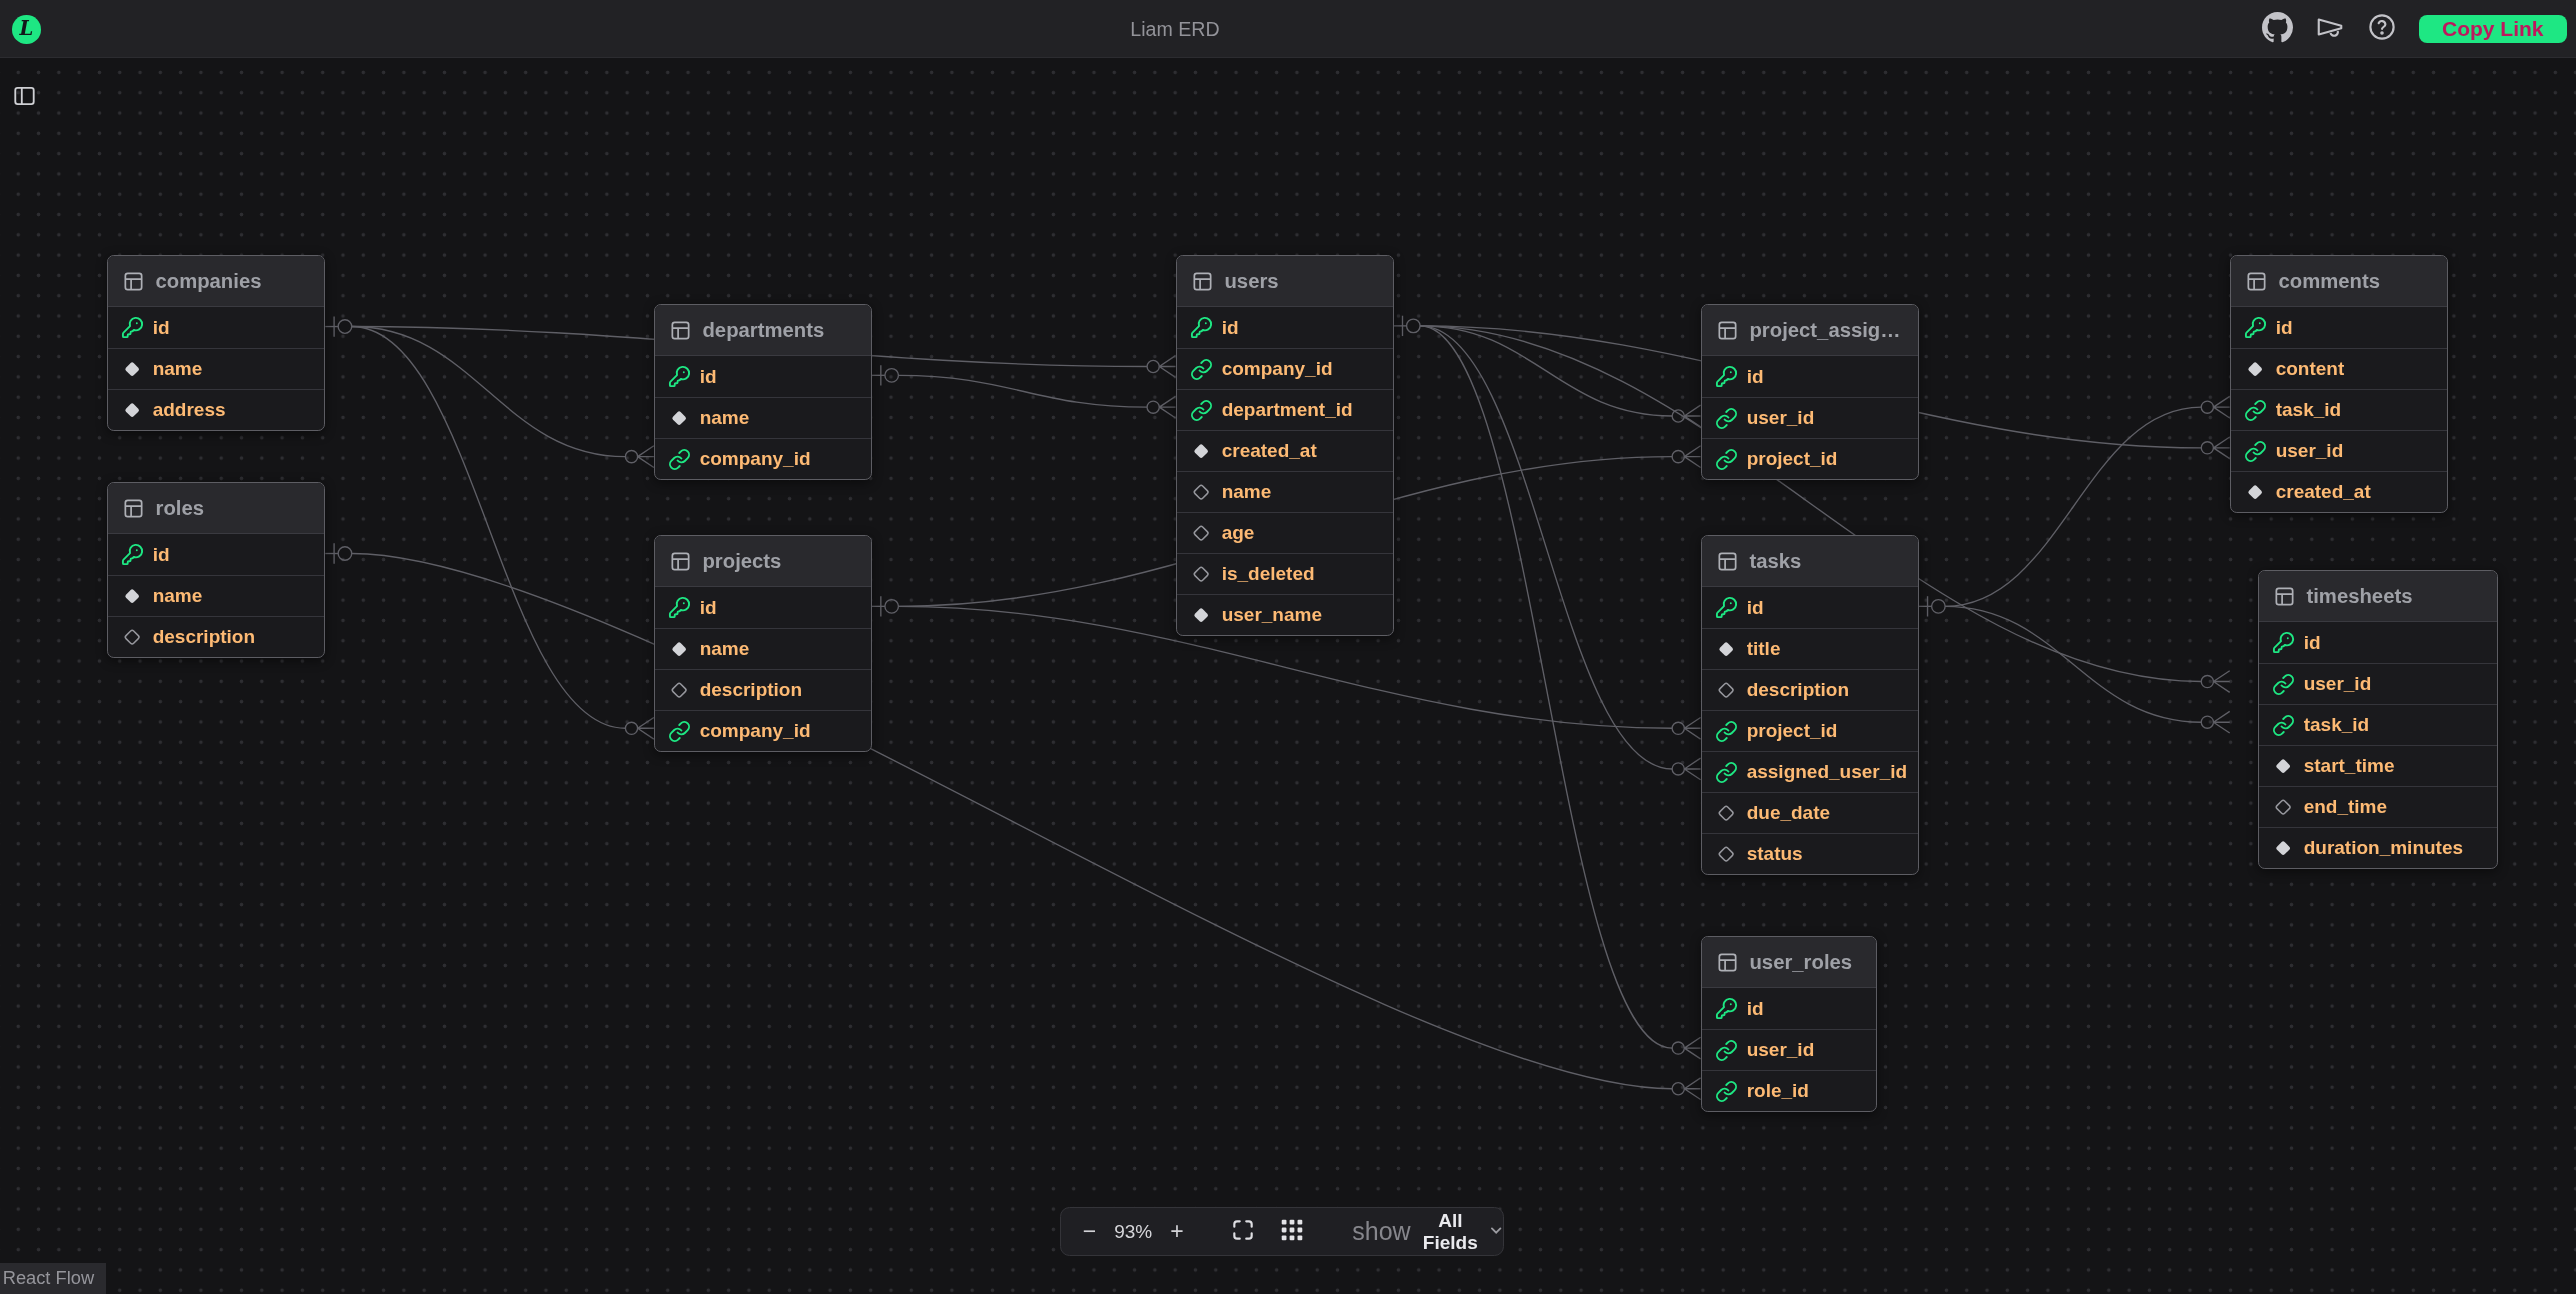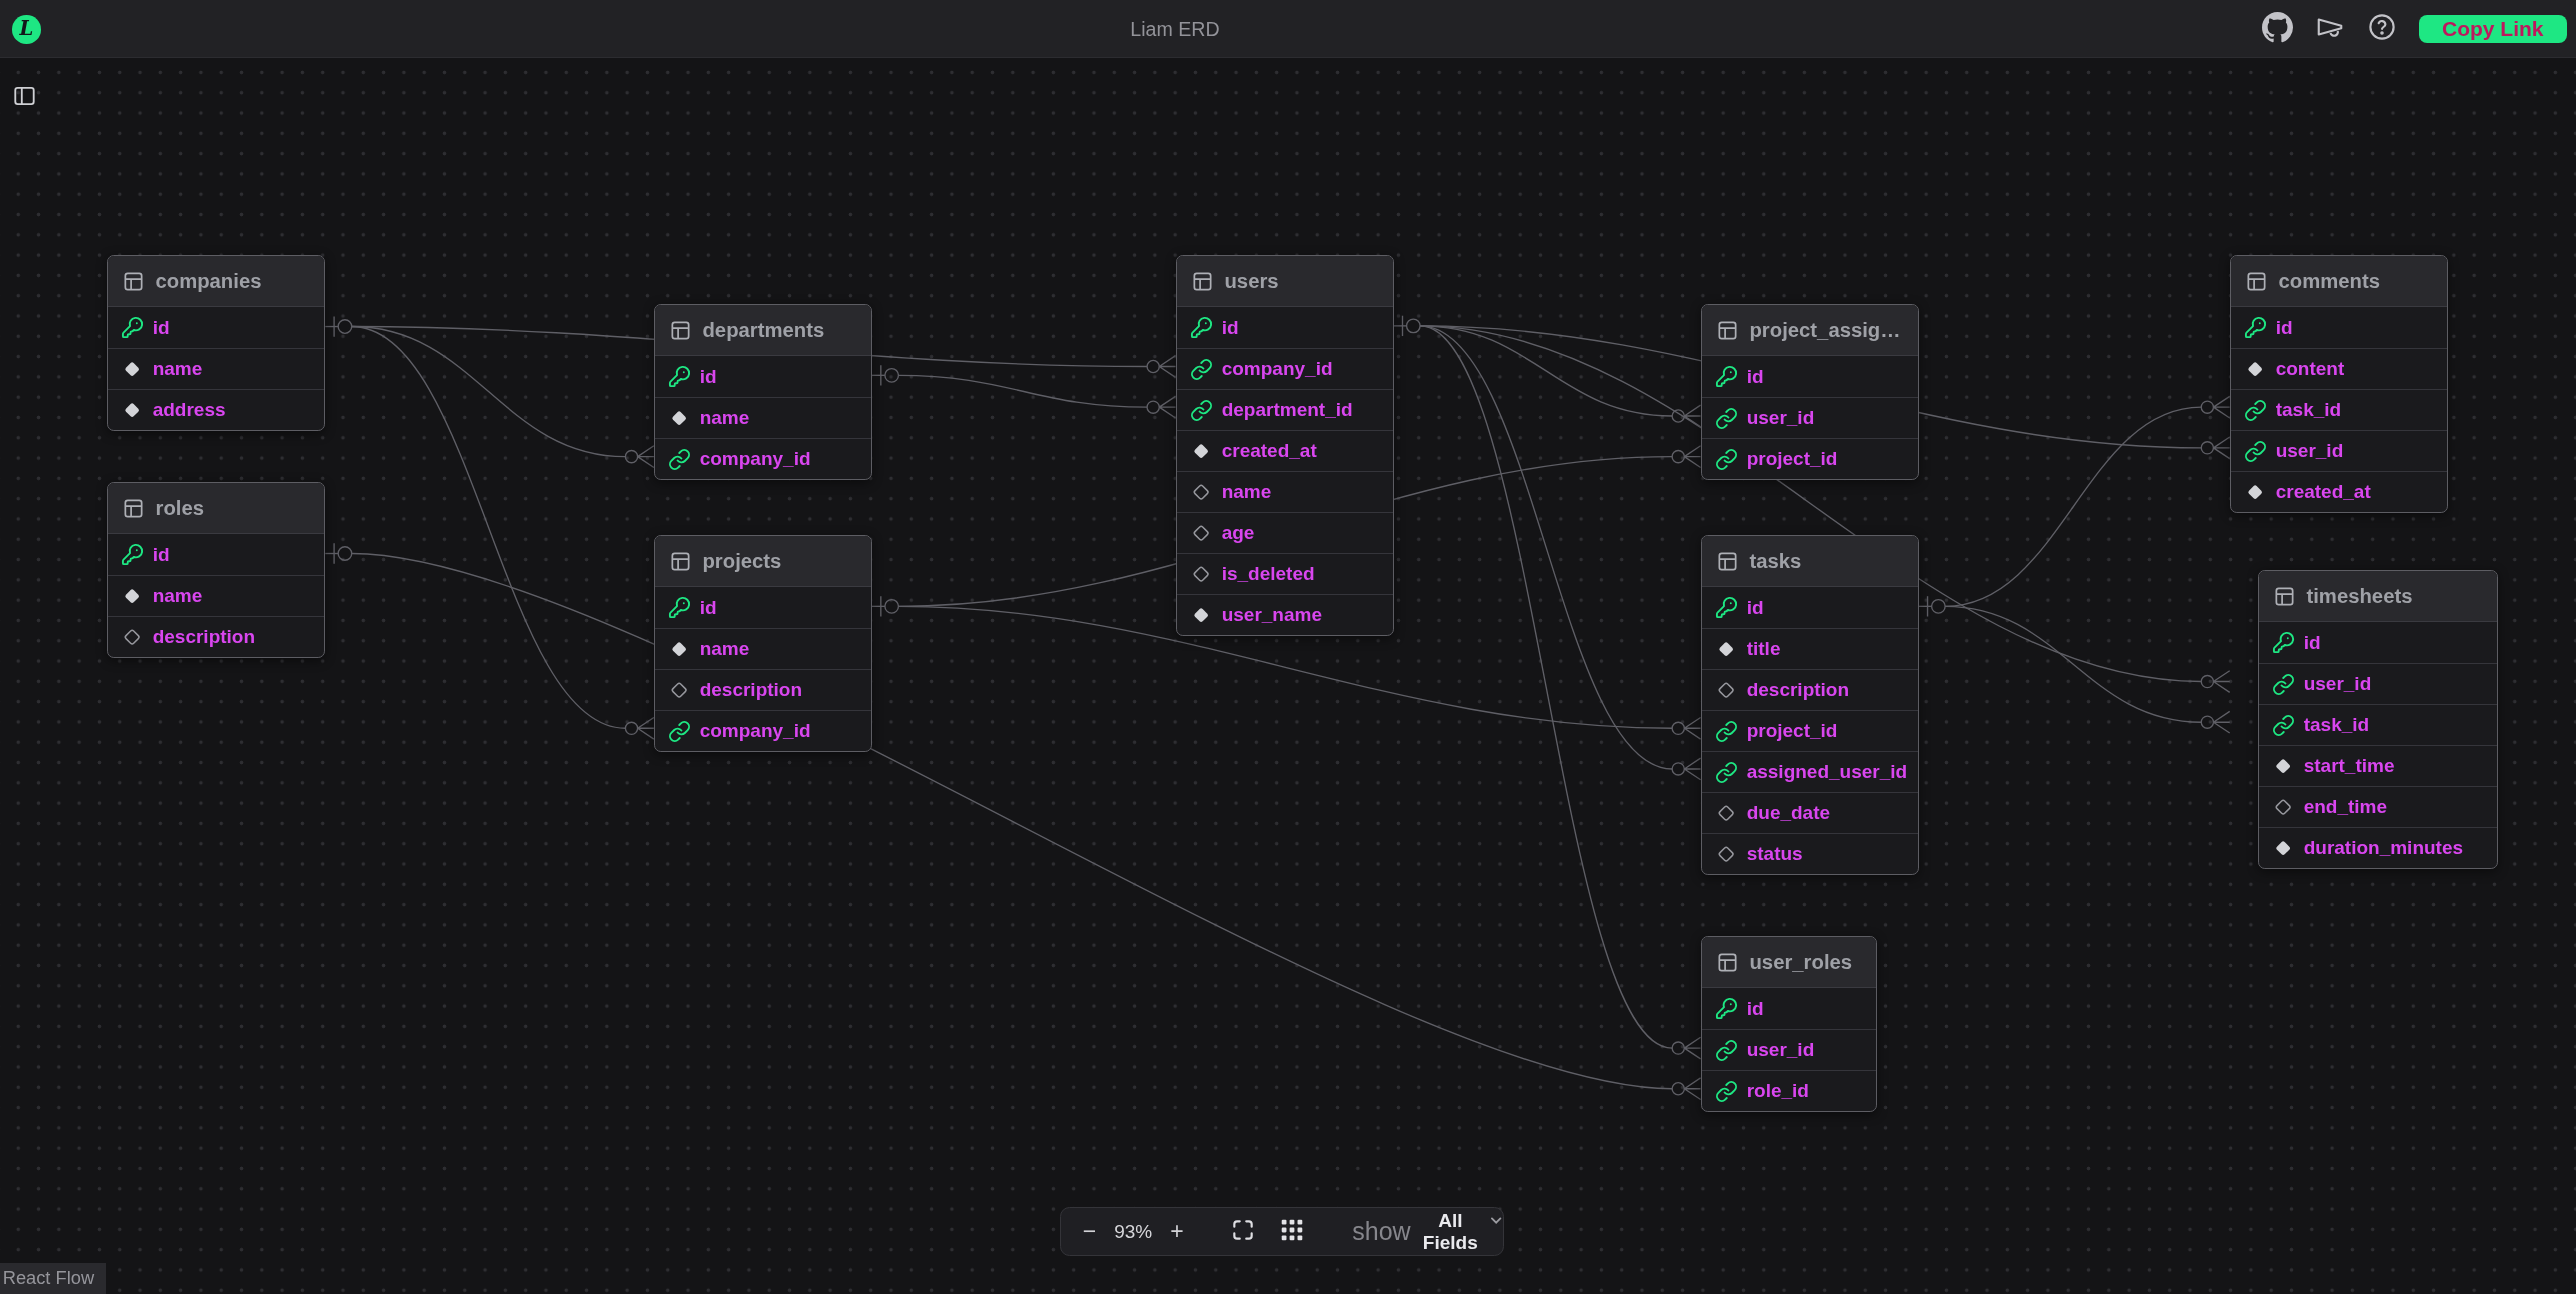--- a/index.html
+++ b/index.html
@@ -50,34 +50,34 @@
   .card-head {
     height:51px; background:#29292d; display:flex; align-items:center; gap:9.5px;
     padding:0 11px 0 13.6px; border-bottom:1px solid #3a3a40;
   }
   .card-head .tname {
     color:#9fa1a7; font-size:20.3px; font-weight:600;
     white-space:nowrap; overflow:hidden; text-overflow:ellipsis; flex:1;
   }
   .trow { height:41px; display:flex; align-items:center; gap:8.1px; padding:0 9.5px 0 12.2px; }
   .trow + .trow { border-top:1px solid #35353b; }
-  .trow .cname { color:#d946ef; font-size:19px; font-weight:600; white-space:nowrap; overflow:hidden; }
+  .trow .cname { color:#fdba74; font-size:19px; font-weight:600; white-space:nowrap; overflow:hidden; }
   .colic { display:flex; width:24.4px; justify-content:center; flex:none; }
   
   .toolbar {
     position:absolute; left:1060px; top:1207px; width:444px; height:49px; z-index:5;
     background:#1f1f23; border:1px solid #343439; border-radius:9.5px;
     display:flex; align-items:center; padding:0 17.6px; gap:9.5px;
   }
   .tb-btn { background:none; border:none; padding:0 4.1px; display:flex; align-items:center; cursor:pointer;
     color:#d2d2d6; font-size:23px; font-family:"Liberation Sans", sans-serif; }
   .tb-zoom { color:#d6d6da; font-size:19px; min-width:47px; text-align:center; }
   .tb-divider { width:1.4px; height:28.5px; background:#3a3a40; margin:0 8.1px; }
   .tb-show { color:#86868c; font-size:25px; margin-left:5.4px; }
-  .tb-mode-btn { background:none; border:none; display:flex; align-items:flex-start; gap:8.1px; cursor:pointer; padding:0 2.7px; }
+  .tb-mode-btn { background:none; border:none; display:flex; align-items:center; gap:8.1px; cursor:pointer; padding:0 2.7px; }
   .tb-mode { color:#eaeaee; font-size:19px; font-weight:600; font-family:"Liberation Sans", sans-serif; }
   
   .attribution {
     position:absolute; left:-9.5px; bottom:0; z-index:5;
     background:#2a2a2e; color:#95959b; font-size:18.3px; padding:3.4px 12.2px 5.4px;
   }
 </style>
 <title>Liam ERD</title></head>
 <body>
 

